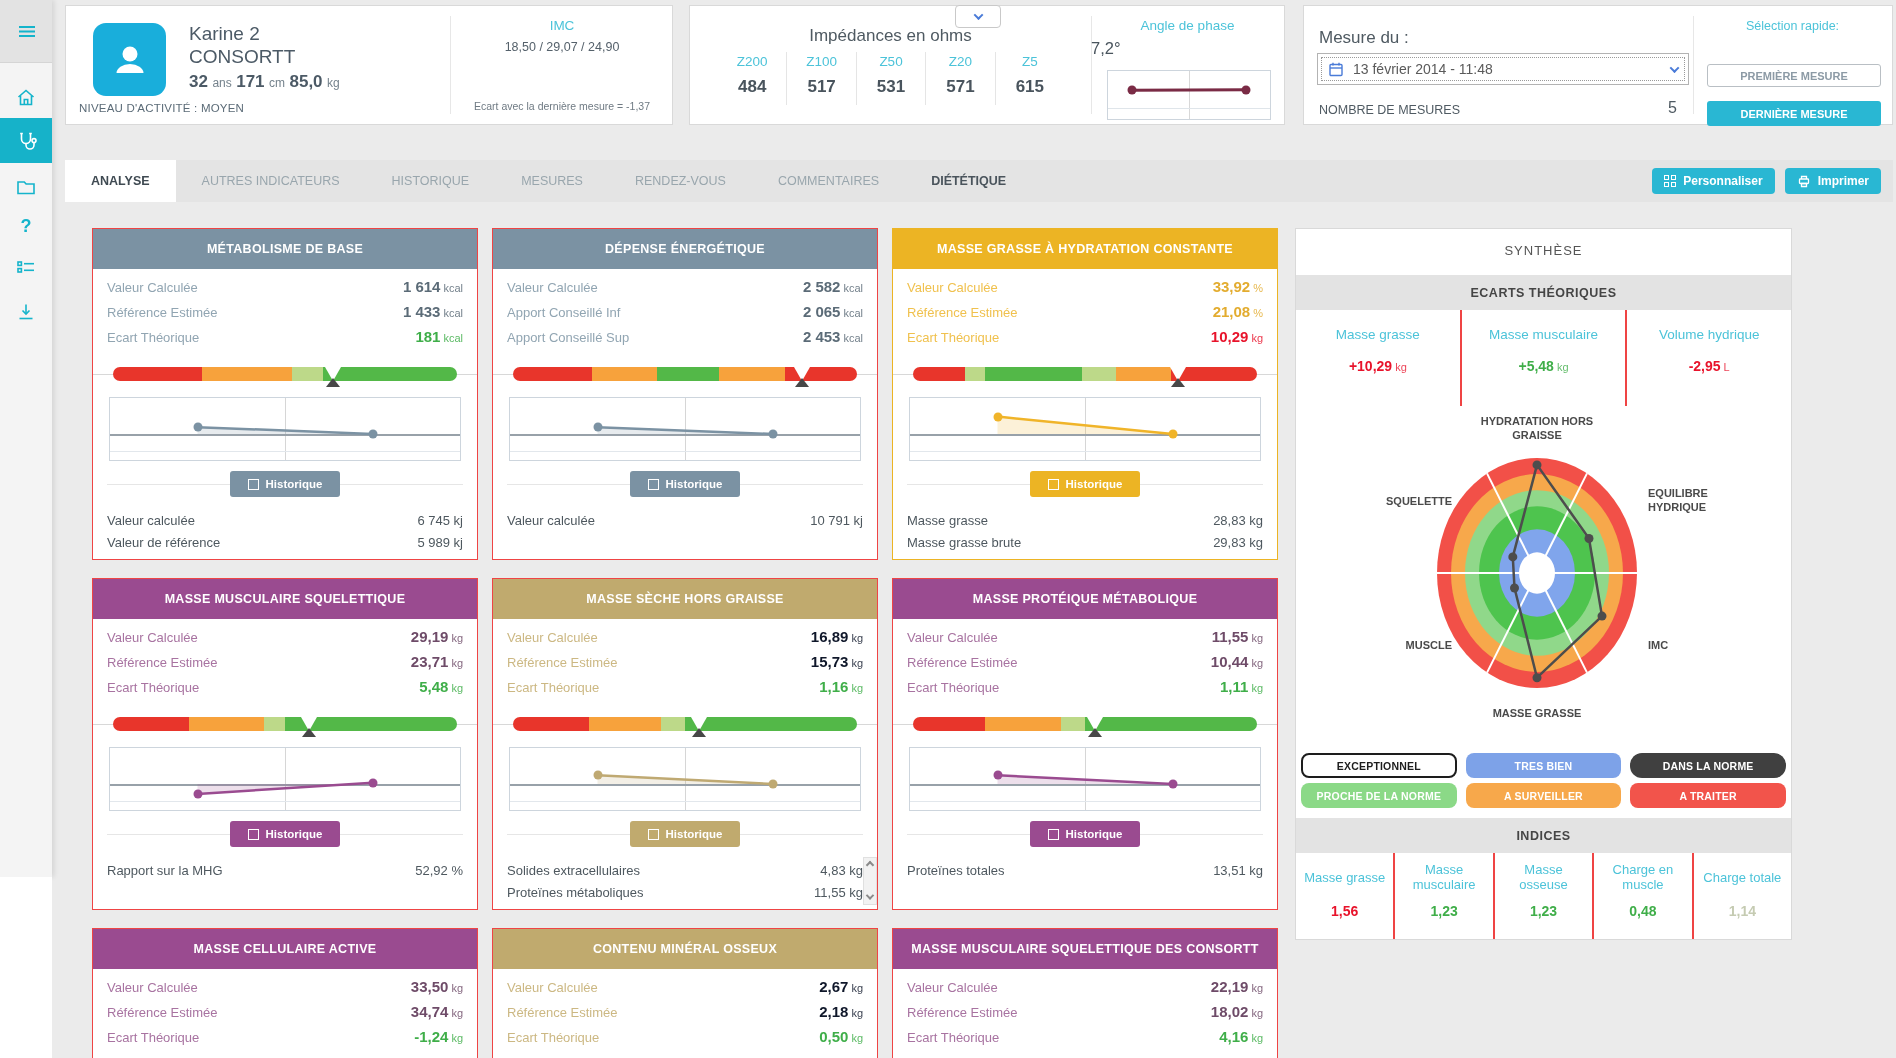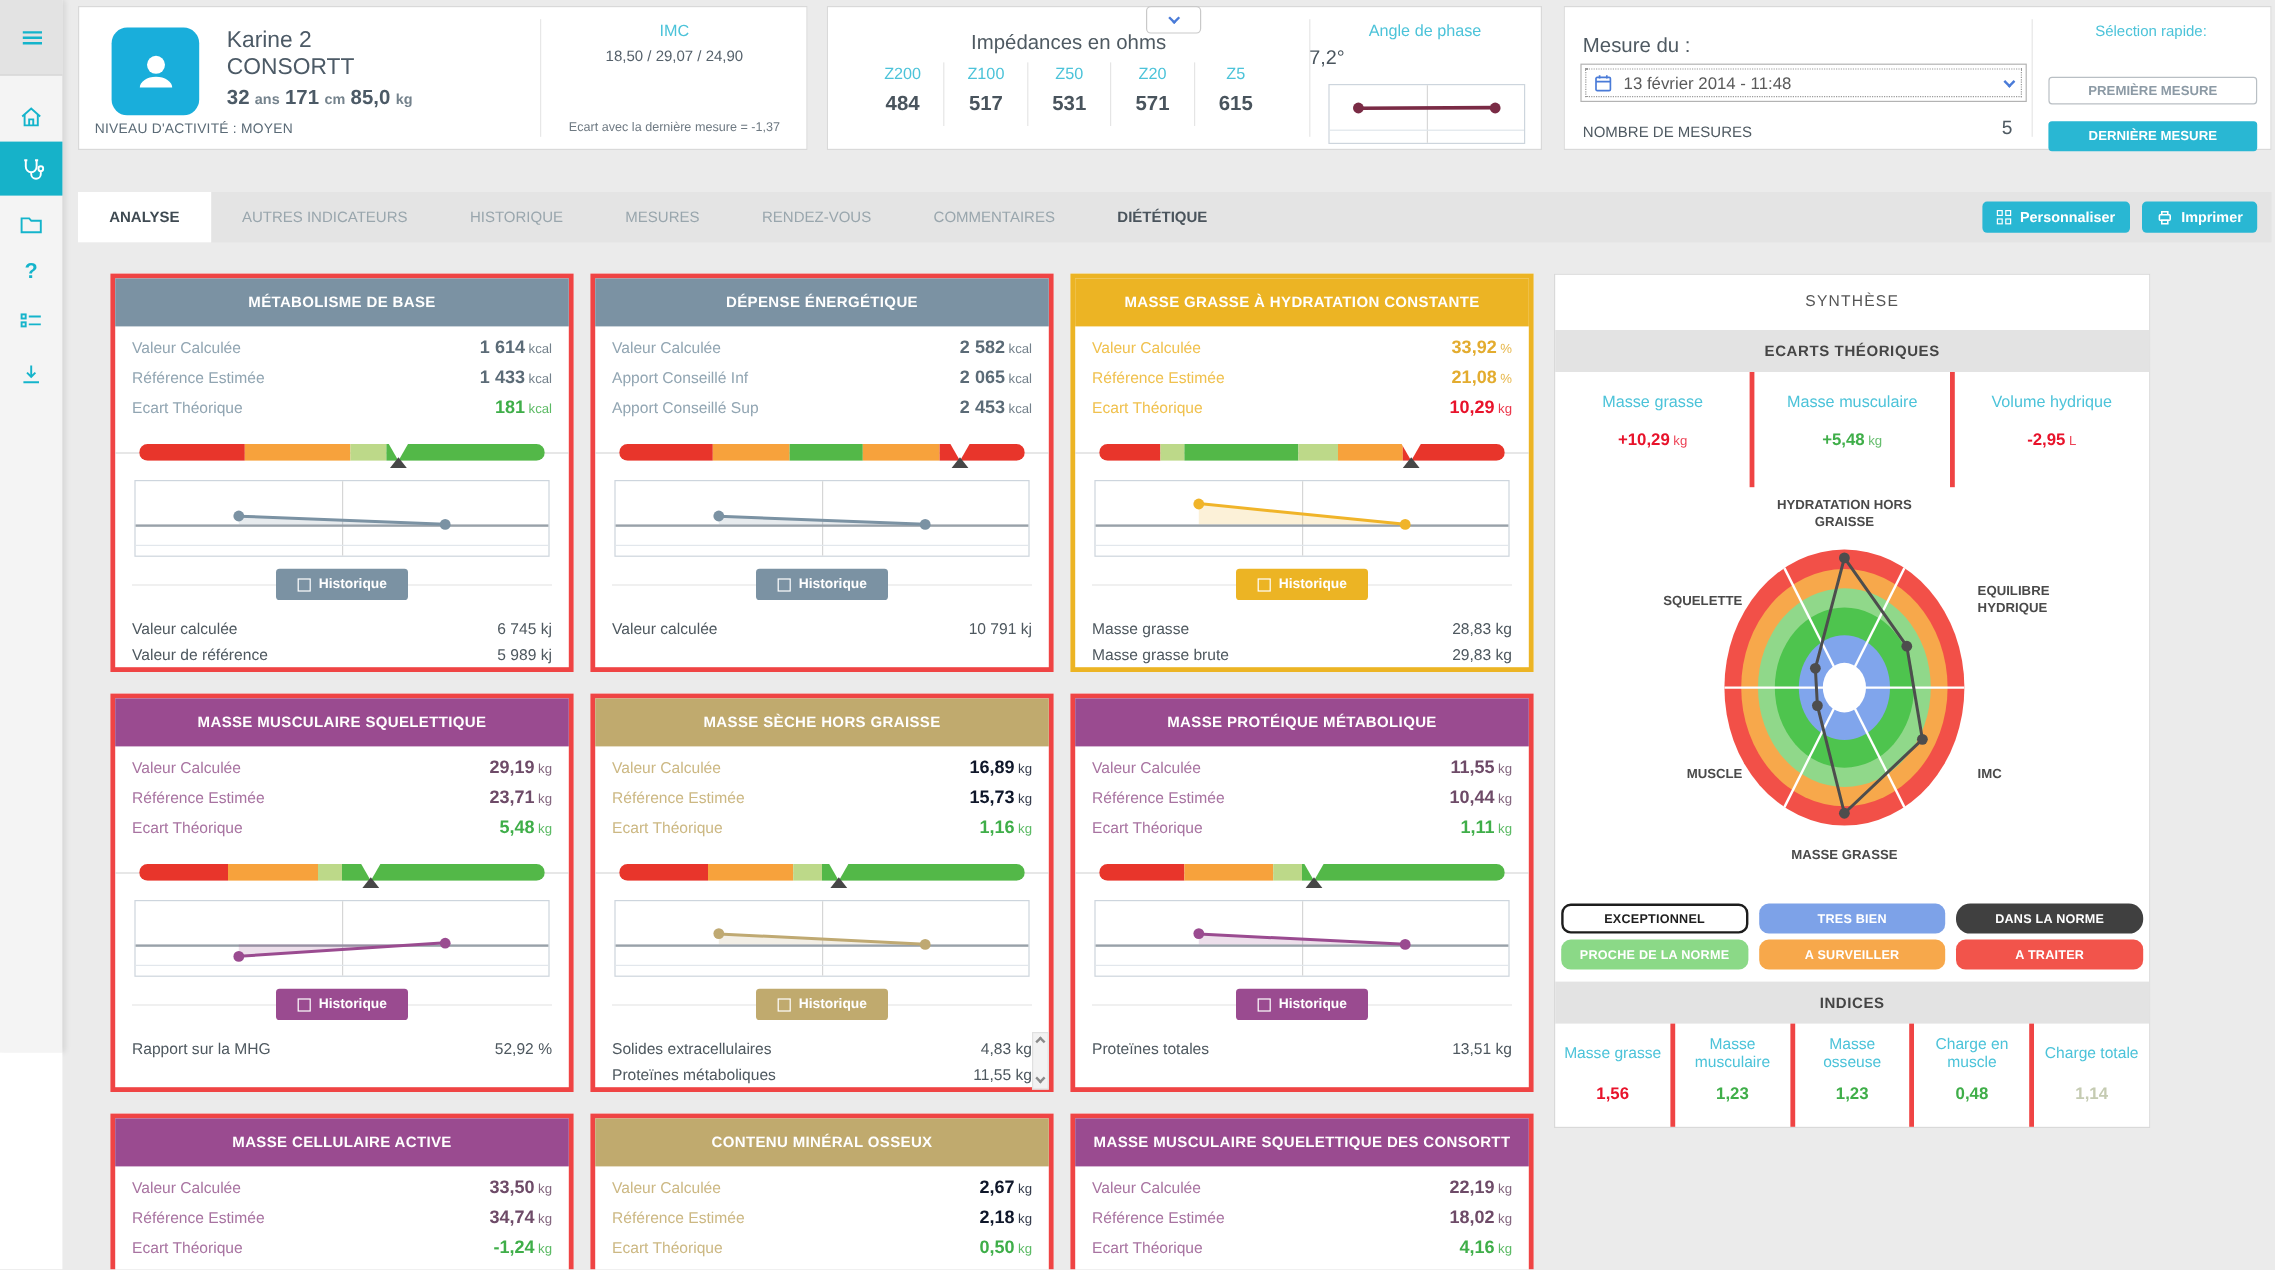--- a/index.html
+++ b/index.html
@@ -16,21 +16,21 @@
   .side-icon svg { stroke:#14b4cb; fill:none; stroke-width:1.6; }
   .side-icon.active svg { stroke:#fff; }
 
   
   .tcard { position:absolute; top:5px; height:120px; background:#fff; border:1px solid #d9d9d9; }
   #patient-card { left:65px; width:608px; }
   .avatar { position:absolute; left:27px; top:17px; width:73px; height:73px; background:#19aedb; border-radius:13px; display:flex; align-items:center; justify-content:center; }
   .p-name { position:absolute; left:123px; top:16px; font-size:19px; color:#4c5a66; line-height:23px; }
   .p-details { position:absolute; left:123px; top:66px; color:#4c5a66; }
   .p-details b { font-size:17px;text-align:right; }
-  .p-details .u { font-size:12px; color:#74828c; font-weight:bold; }
+  .p-details .u { font-size:12px; color:#74828c; font-weight:normal; }
   .p-activity { position:absolute; left:13px; top:96px; font-size:11.5px; color:#5b6b77; letter-spacing:.2px; }
   .vdiv { position:absolute; top:10px; bottom:10px; border-left:1px solid #e7e7e7; }
   #patient-card .vdiv { left:384px; }
   .imc-col { position:absolute; left:384px; width:224px; top:0; text-align:center; }
   .imc-title { margin-top:12px; color:#4cc3d9; font-size:13.5px; }
   .imc-values { margin-top:7px; font-size:12.5px; color:#55616b; }
   .imc-ecart { position:absolute; left:384px; width:224px; top:94px; text-align:center; font-size:10.5px; color:#6f7a83; }
 
   #imp-card { left:689px; width:596px; }
   .collapse-btn { position:absolute; left:265px; top:-1px; width:46px; height:23px; background:#fff; border:1px solid #c9c9c9; border-radius:4px; display:flex; align-items:center; justify-content:center; cursor:pointer; }
@@ -70,21 +70,21 @@
   #tabbar { position:absolute; left:65px; top:160px; width:1828px; height:42px; background:#e4e4e4; display:flex; align-items:stretch; }
   .tab { line-height:42px; padding:0 26px; font-size:12.5px; color:#99a6ad; cursor:pointer; white-space:nowrap; }
   .tab.active { background:#fff; color:#3f4a52; font-weight:bold; }
   .tab.dark { color:#4a545c; font-weight:bold; }
   #tab-actions { position:absolute; right:12px; top:8px; display:flex; gap:10px; }
   .btn-cyan { display:inline-flex; align-items:center; gap:7px; height:26px; padding:0 12px; background:#29b7d3; color:#fff; border:none; border-radius:4px; font-size:12px; font-weight:bold; cursor:pointer; font-family:inherit; }
   .grid-icon { display:grid; grid-template-columns:5px 5px; gap:2px; }
   .grid-icon i { width:5px; height:5px; border:1.2px solid #fff; }
 
   
-  .mcard { position:absolute; width:386px; height:332px; background:#fff; border:4px solid #ef4444; }
+  .mcard { position:absolute; width:386px; height:332px; background:#fff; border:1px solid #ef4444; }
   .theme-yellow { border-color:#ecb424; }
   .card-head { height:40px; display:flex; align-items:center; justify-content:center; color:#fff; font-size:12.5px; font-weight:bold; letter-spacing:.3px; text-align:center; padding:0 8px; }
   .theme-slate  .card-head { background:#7b92a3; }
   .theme-yellow .card-head { background:#ecb424; }
   .theme-purple .card-head { background:#9a4b90; }
   .theme-tan    .card-head { background:#c0aa6e; }
   .stats { margin-top:9px; }
   .stat-row { display:flex; justify-content:space-between; align-items:baseline; height:25px; padding:0 14px; }
   .stat-label { font-size:13px; }
   .theme-slate  .stat-label { color:#91a5b2; }
@@ -124,21 +124,21 @@
   .extra-row { display:flex; justify-content:space-between; padding:0 14px; height:22px; align-items:center; font-size:13px; color:#4e585f; }
   .mini-scroll { position:absolute; right:0; top:278px; width:14px; height:48px; background:#f2f2f2; border:1px solid #e0e0e0; display:flex; flex-direction:column; justify-content:space-between; align-items:center; padding:4px 0; cursor:pointer; }
 
   
   #synthese { position:absolute; left:1295px; top:228px; width:497px; height:712px; background:#fff; border:1px solid #d9d9d9; }
   .syn-title { position:absolute; left:0; right:0; top:14px; text-align:center; font-size:13px; color:#555; letter-spacing:1px; }
   .syn-band { position:absolute; left:0; right:0; height:35px; background:#e3e3e3; display:flex; align-items:center; justify-content:center; font-size:12.5px; font-weight:bold; color:#454545; letter-spacing:.5px; }
   #ecarts-band { top:46px; }
   #ecarts-row { position:absolute; left:0; right:0; top:81px; height:96px; display:flex; }
   .syn-col { flex:1; text-align:center; }
-  .syn-col + .syn-col { border-left:4px solid #ef4444; }
+  .syn-col + .syn-col { border-left:2px solid #ef4444; }
   .syn-col .c-label { margin-top:17px; color:#4cc3d9; font-size:13.5px; }
   .syn-col .c-value { margin-top:16px; font-size:14px; font-weight:bold; }
   .c-value .unit { font-size:11px; font-weight:normal; margin-left:3px; opacity:.8; }
   .c-value.good { color:#3fae49; } .c-value.bad { color:#e8132b; } .c-value.pale { color:#c5cbb2; }
   #radar-zone { position:absolute; left:0; right:0; top:177px; height:340px; }
   .rlab { position:absolute; font-size:11px; font-weight:bold; color:#4a4a4a; line-height:1.3; }
   .rlab.top { left:171px; top:8px; width:140px; text-align:center; }
   .rlab.tr { left:352px; top:80px; width:95px; }
   .rlab.br { left:352px; top:232px; }
   .rlab.bottom { left:191px; top:300px; width:100px; text-align:center; }

